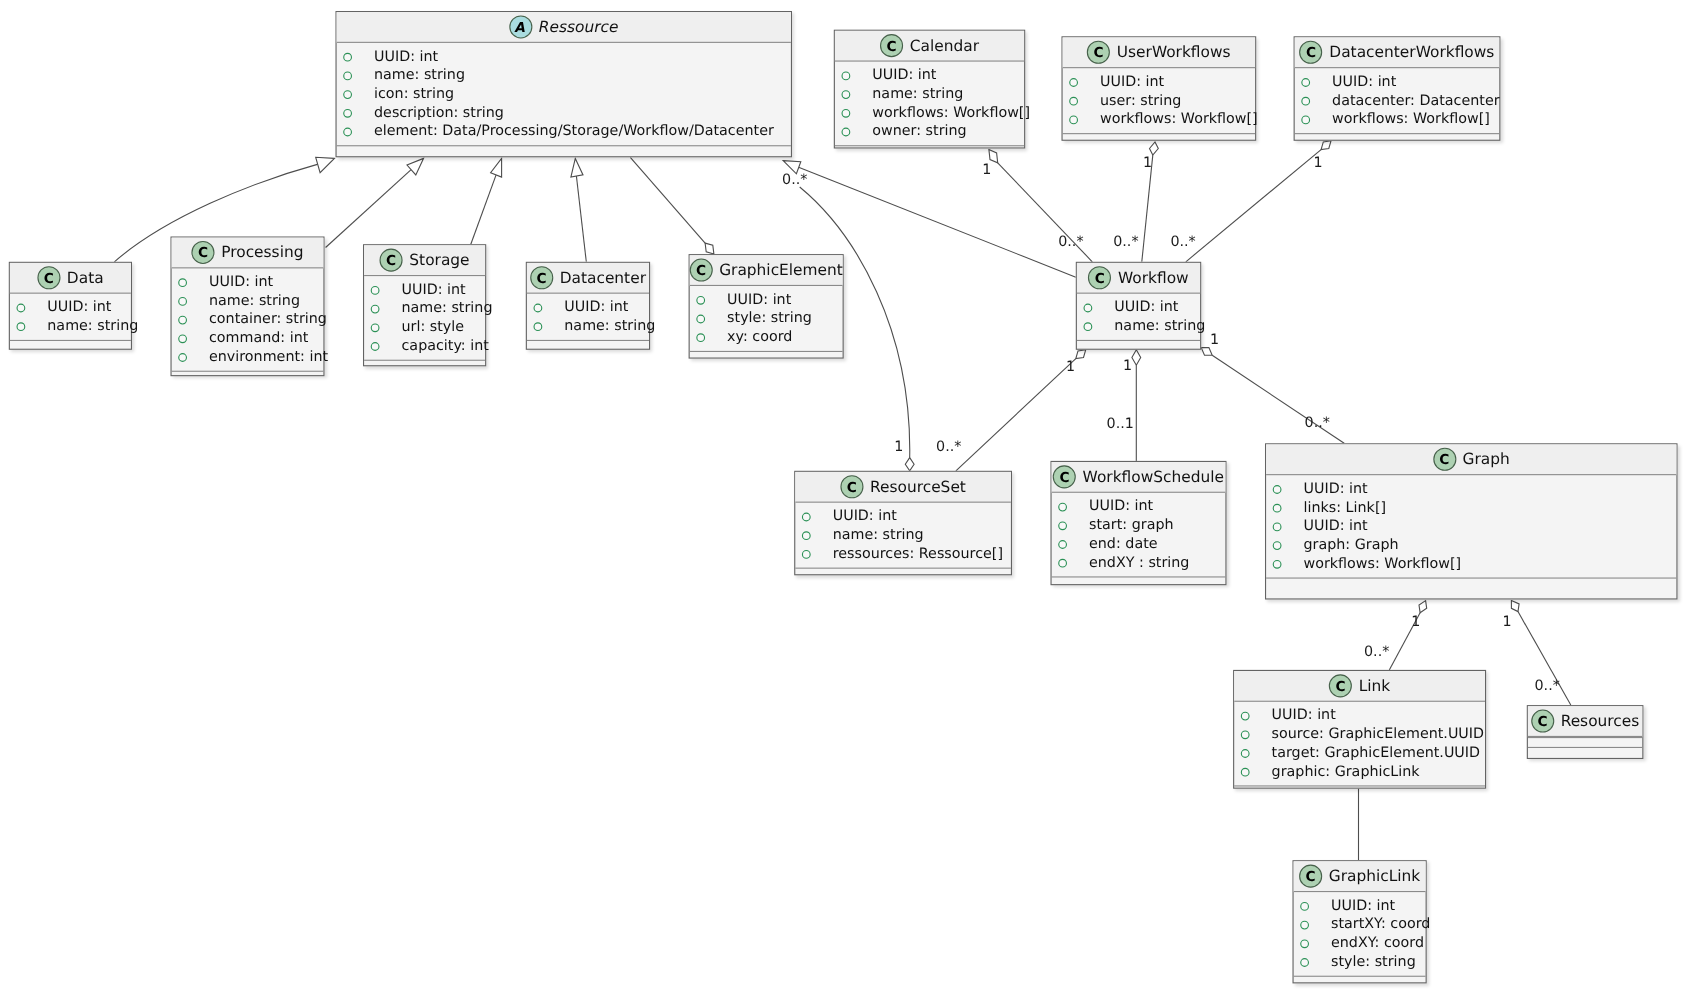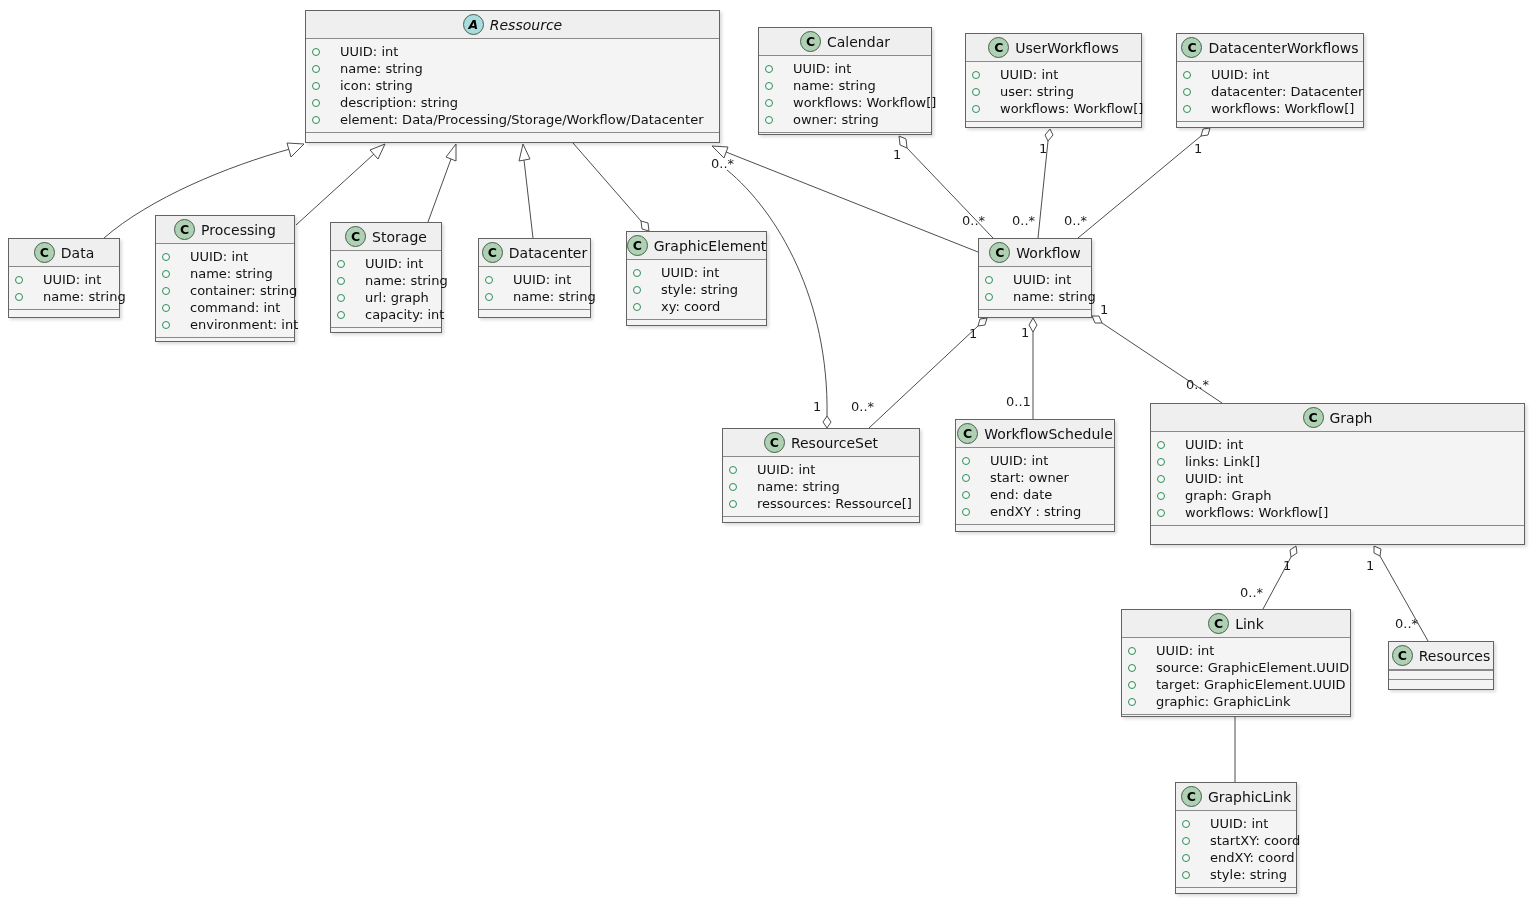--- a/index.html
+++ b/index.html
@@ -242,21 +242,21 @@
       <div class="attr">
           <span class="bullet"></span>
           <span>UUID: int</span>
         </div>
       <div class="attr">
           <span class="bullet"></span>
           <span>name: string</span>
         </div>
       <div class="attr">
           <span class="bullet"></span>
-          <span>url: graph</span>
+          <span>url: style</span>
         </div>
       <div class="attr">
           <span class="bullet"></span>
           <span>capacity: int</span>
         </div>
     </div>
     <div class="uml-footer"></div>
   </div>
 
   <div class="uml-class" style="left:478px;top:238px;width:113px;height:80px">
@@ -344,21 +344,21 @@
       <span class="badge">C</span>
       <span class="title">WorkflowSchedule</span>
     </div>
     <div class="uml-attrs">
       <div class="attr">
           <span class="bullet"></span>
           <span>UUID: int</span>
         </div>
       <div class="attr">
           <span class="bullet"></span>
-          <span>start: owner</span>
+          <span>start: graph</span>
         </div>
       <div class="attr">
           <span class="bullet"></span>
           <span>end: date</span>
         </div>
       <div class="attr">
           <span class="bullet"></span>
           <span>endXY : string</span>
         </div>
     </div>
@@ -460,21 +460,21 @@
   <span class="mult" style="left:962px;top:213px">0..*</span>
   <span class="mult" style="left:1039px;top:141px">1</span>
   <span class="mult" style="left:1012px;top:213px">0..*</span>
   <span class="mult" style="left:1194px;top:141px">1</span>
   <span class="mult" style="left:1064px;top:213px">0..*</span>
   <span class="mult" style="left:813px;top:399px">1</span>
   <span class="mult" style="left:711px;top:156px">0..*</span>
   <span class="mult" style="left:969px;top:326px">1</span>
   <span class="mult" style="left:851px;top:399px">0..*</span>
   <span class="mult" style="left:1021px;top:325px">1</span>
-  <span class="mult" style="left:1006px;top:394px">0..1</span>
+  <span class="mult" style="left:1006px;top:378px">0..1</span>
   <span class="mult" style="left:1100px;top:302px">1</span>
   <span class="mult" style="left:1186px;top:377px">0..*</span>
   <span class="mult" style="left:1283px;top:558px">1</span>
   <span class="mult" style="left:1240px;top:585px">0..*</span>
   <span class="mult" style="left:1366px;top:558px">1</span>
   <span class="mult" style="left:1395px;top:616px">0..*</span>
 
 </div>
 
 </body></html>

